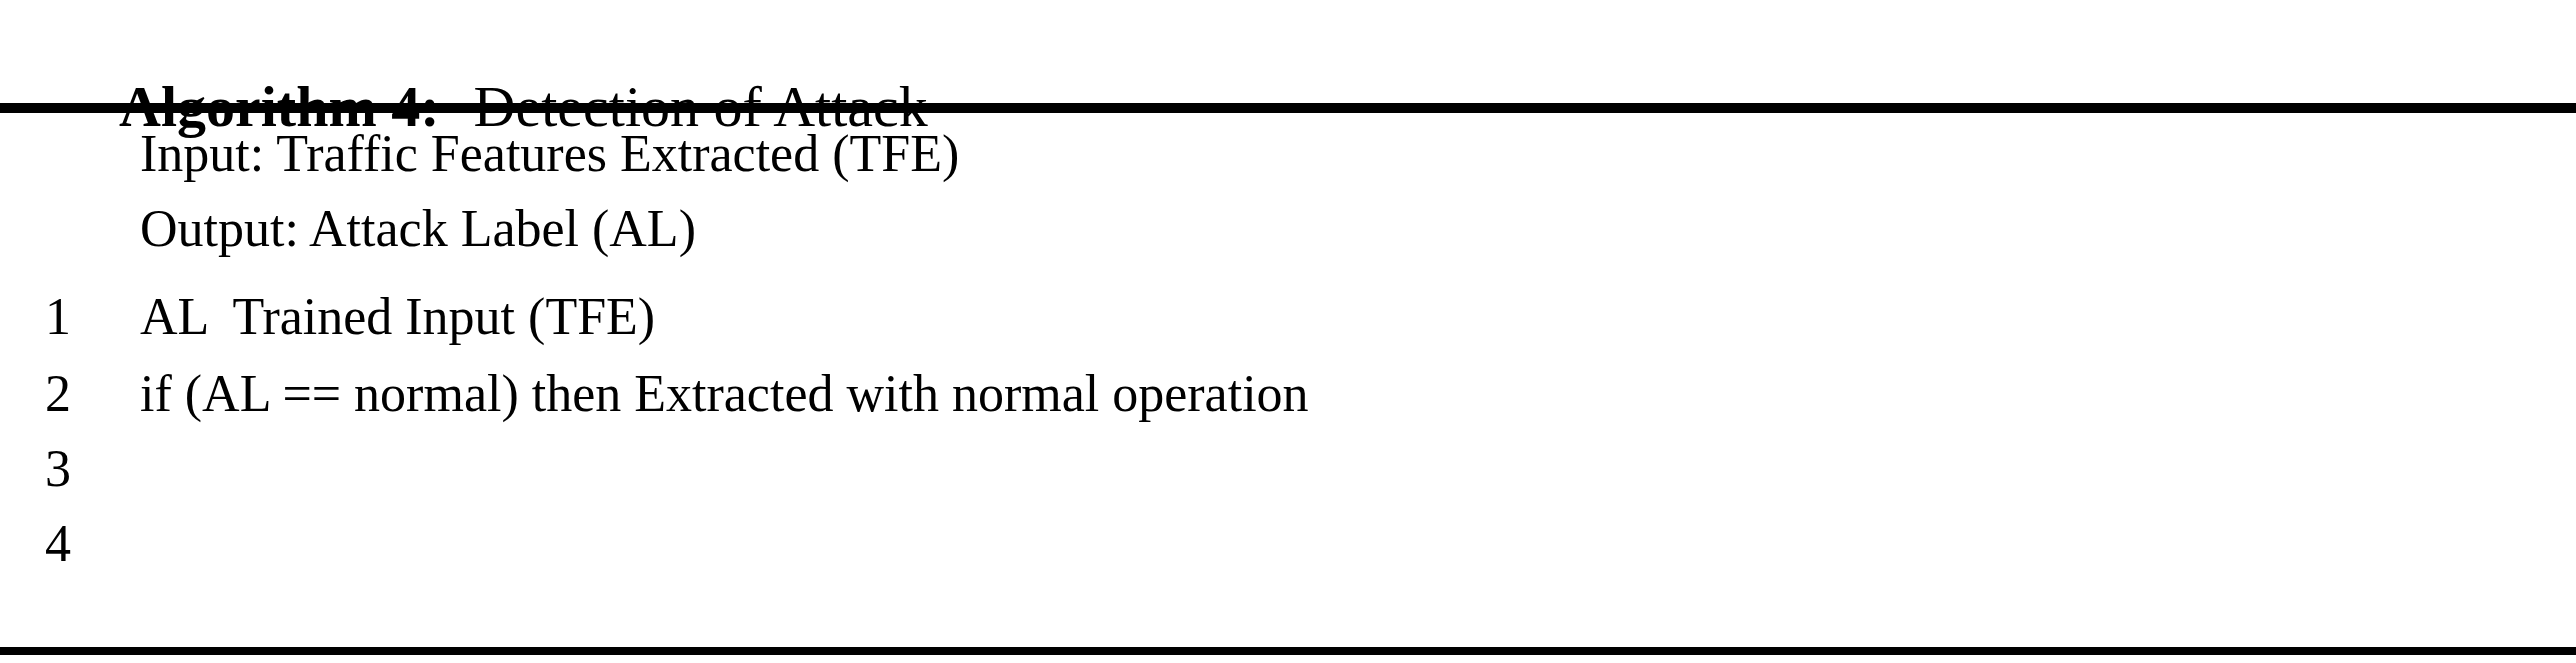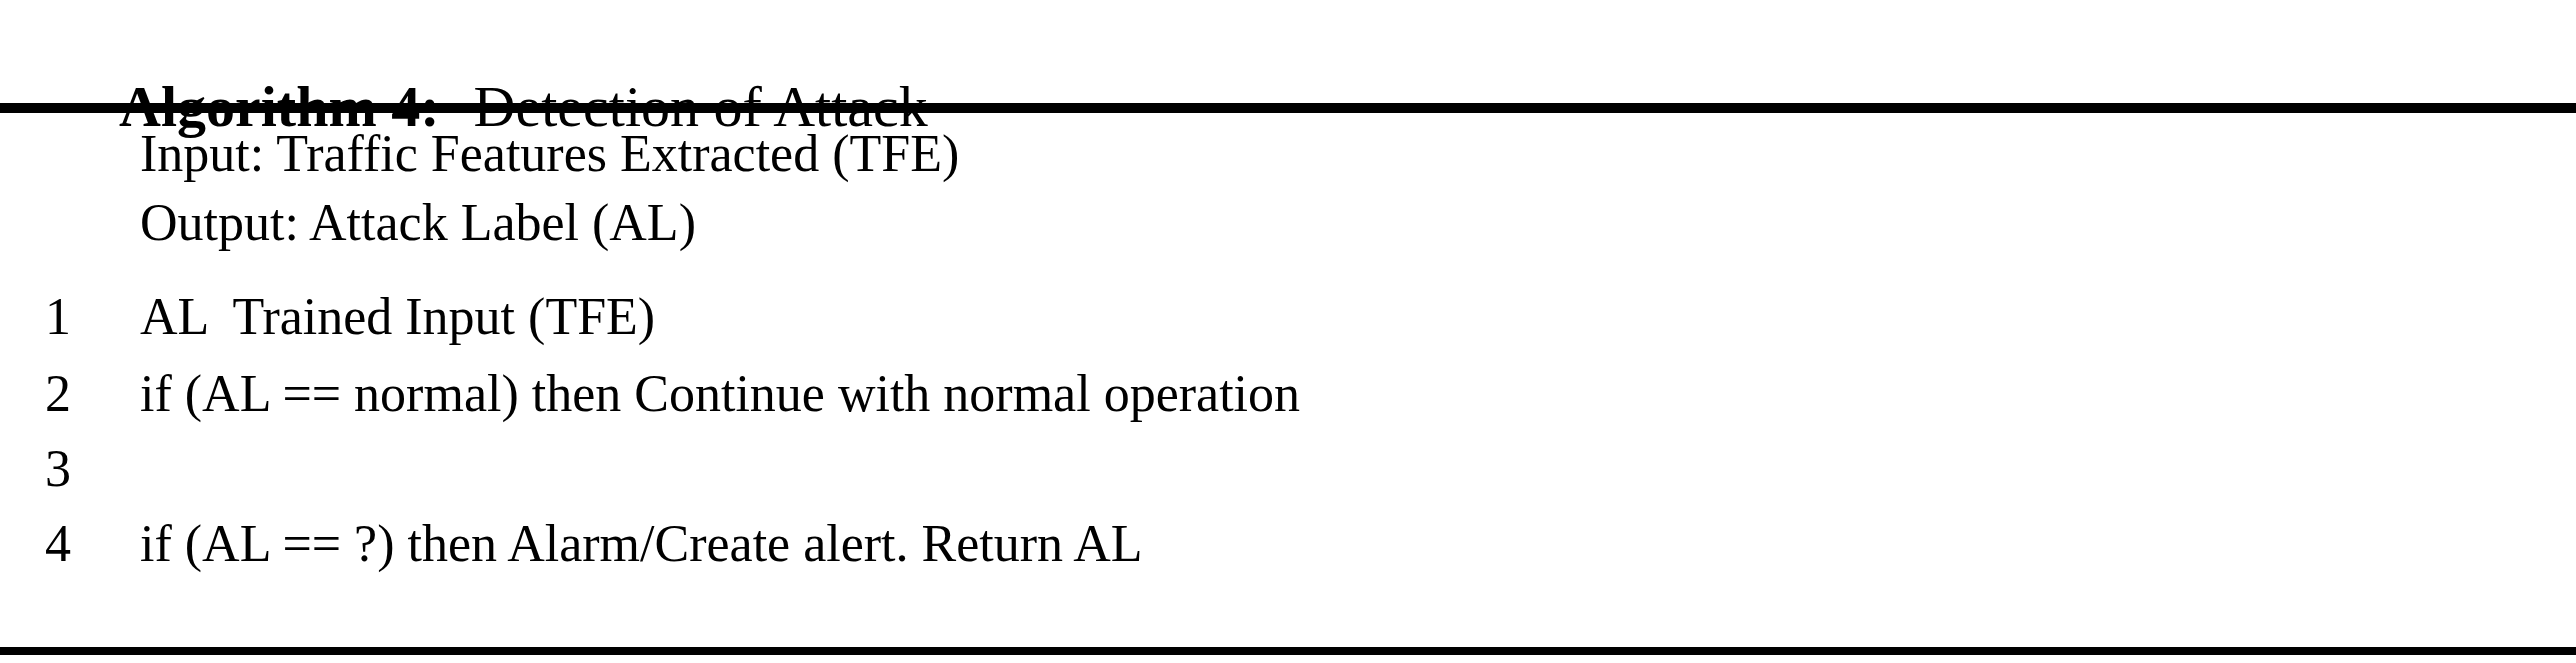--- a/index.html
+++ b/index.html
@@ -50,21 +50,21 @@
     position: absolute;
     left: 140px;
     top: 0;
   }
   .body-line .line-num {
     position: absolute;
     left: 45px;
     top: 0;
   }
   .io-input  { top: 128px; }
-  .io-output { top: 197px; }
+  .io-output { top: 203px; }
   .step-1 { top: 291px; }
   .step-2 { top: 368px; }
   .step-3 { top: 443px; }
   .step-4 { top: 518px; }
 </style>
 </head>
 <body>
 
 <div class="page">
 
@@ -82,28 +82,27 @@
     <span class="line-text">Output: Attack Label (AL)</span>
   </div>
 
   <div class="body-line step-1">
     <span class="line-num">1</span>
     <span class="line-text">AL  Trained Input (TFE)</span>
   </div>
 
   <div class="body-line step-2">
     <span class="line-num">2</span>
-    <span class="line-text">if (AL == normal) then Continue with normal operation</span>
+    <span class="line-text">if (AL == normal) then Extracted with normal operation</span>
   </div>
 
   <div class="body-line step-3">
     <span class="line-num">3</span>
   </div>
 
   <div class="body-line step-4">
     <span class="line-num">4</span>
-    <span class="line-text">if (AL == ?) then Alarm/Create alert. Return AL</span>
   </div>
 
   <div class="hrule bottom"></div>
 
 </div>
 
 
 </body></html>

